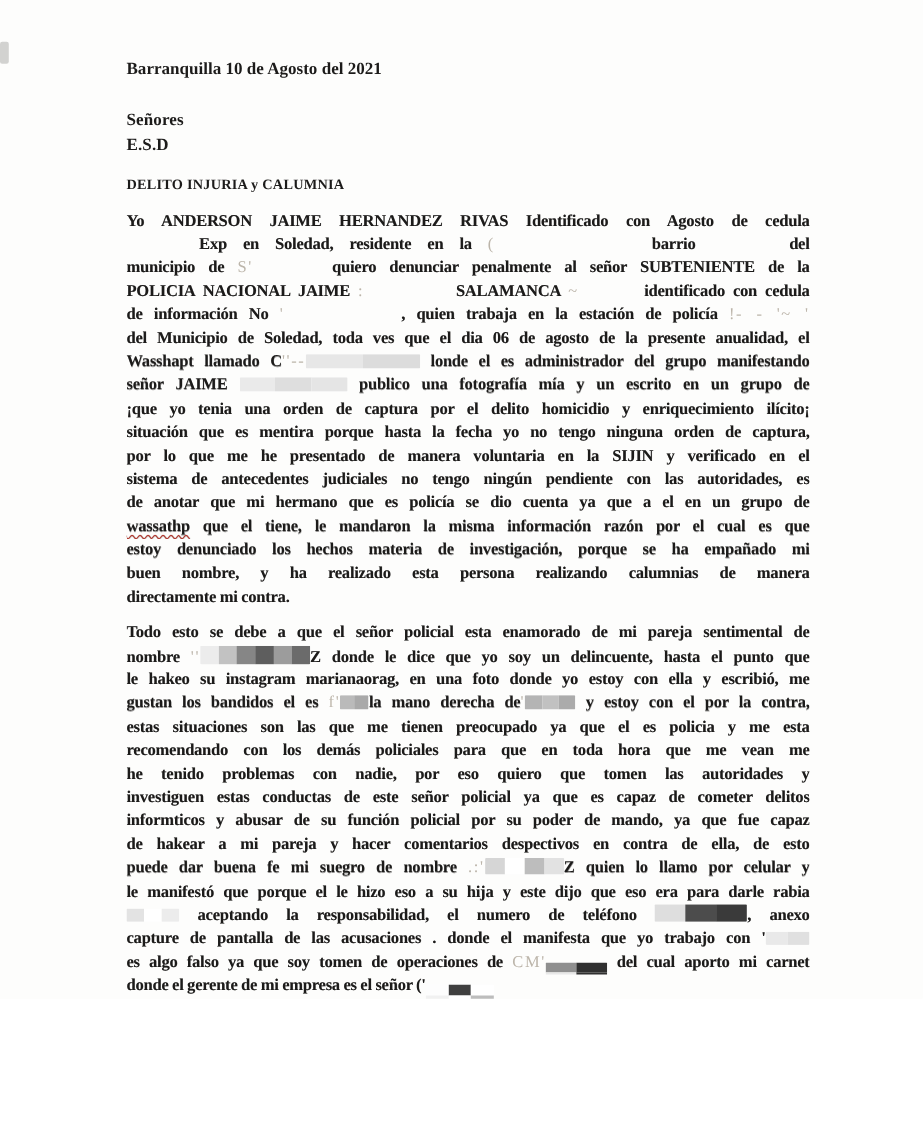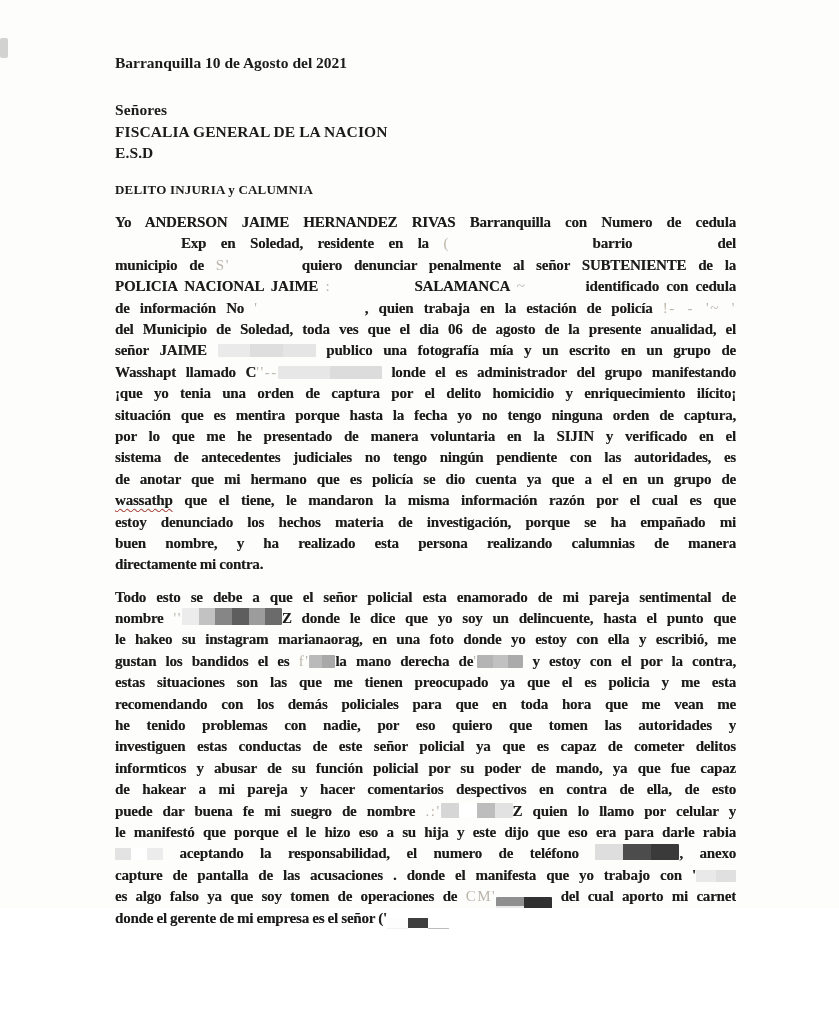--- a/index.html
+++ b/index.html
@@ -33,41 +33,40 @@
 </style>
 </head>
 <body>
 
 <div class="page">
   <div class="artifact"></div>
   <div class="content">
     <p class="date">Barranquilla 10 de Agosto del 2021</p>
     <div class="recipient">
       <div>Señores</div>
-      <div>FISCALIA GENERAL DE LA NACION</div>
       <div>E.S.D</div>
     </div>
     <p class="subject">DELITO  INJURIA y CALUMNIA</p>
     <div id="paragraphs">
         <div class="para">
-          <div class="line"><span>Yo ANDERSON JAIME HERNANDEZ RIVAS Barranquilla con Numero de cedula</span></div>
+          <div class="line"><span>Yo ANDERSON JAIME HERNANDEZ RIVAS Identificado con Agosto de cedula</span></div>
           <div class="line"><span class="gap" style="width: 66px;"></span><span>Exp en Soledad, residente en la </span><span class="faint">(</span><span class="gap" style="width: 128px;"></span><span> barrio </span><span class="gap" style="width: 56px;"></span><span> del</span></div>
           <div class="line"><span>municipio de </span><span class="faint">S'</span><span class="gap" style="width: 60px;"></span><span> quiero denunciar penalmente al señor SUBTENIENTE de la</span></div>
           <div class="line"><span>POLICIA NACIONAL JAIME </span><span class="faint">:</span><span class="gap" style="width: 76px;"></span><span> SALAMANCA </span><span class="faint">~</span><span class="gap" style="width: 52px;"></span><span> identificado con cedula</span></div>
           <div class="line"><span>de información No </span><span class="faint">'</span><span class="gap" style="width: 96px;"></span><span> , quien trabaja en la estación de policía </span><span class="faint">!- - '~  '</span></div>
           <div class="line"><span>del Municipio de Soledad, toda ves que el dia 06 de agosto de la presente anualidad, el</span></div>
+          <div class="line"><span>Wasshapt llamado C</span><span class="faint">''--</span><span class="redaction" style="width: 104px; height: 13px;">
+              <i style="background: rgb(231, 231, 231);"></i>
+              <i style="background: rgb(220, 220, 220);"></i>
+            </span><span> londe el es administrador del grupo manifestando</span></div>
           <div class="line"><span>señor JAIME </span><span class="redaction" style="width: 98px; height: 13px;">
               <i style="background: rgb(234, 234, 234);"></i>
               <i style="background: rgb(222, 222, 222);"></i>
               <i style="background: rgb(229, 229, 229);"></i>
             </span><span> publico una fotografía mía y un escrito en un grupo de</span></div>
-          <div class="line"><span>Wasshapt llamado C</span><span class="faint">''--</span><span class="redaction" style="width: 104px; height: 13px;">
-              <i style="background: rgb(231, 231, 231);"></i>
-              <i style="background: rgb(220, 220, 220);"></i>
-            </span><span> londe el es administrador del grupo manifestando</span></div>
           <div class="line"><span>¡que yo tenia una orden de captura por el delito homicidio y enriquecimiento ilícito¡</span></div>
           <div class="line"><span>situación que es mentira porque hasta la fecha yo no tengo ninguna orden de captura,</span></div>
           <div class="line"><span>por lo que me he presentado de manera voluntaria en la SIJIN y verificado en el</span></div>
           <div class="line"><span>sistema de antecedentes judiciales no tengo ningún pendiente con las autoridades, es</span></div>
           <div class="line"><span>de anotar que mi hermano que es policía se dio cuenta ya que a el en un grupo de</span></div>
           <div class="line"><span class="misspell">wassathp</span><span>  que el tiene, le mandaron la misma información razón por el cual es que</span></div>
           <div class="line"><span>estoy denunciado los hechos materia de investigación, porque se ha empañado mi</span></div>
           <div class="line"><span>buen nombre, y ha realizado esta persona realizando calumnias de manera</span></div>
           <div class="line nj"><span>directamente mi contra.</span></div>
         </div>

